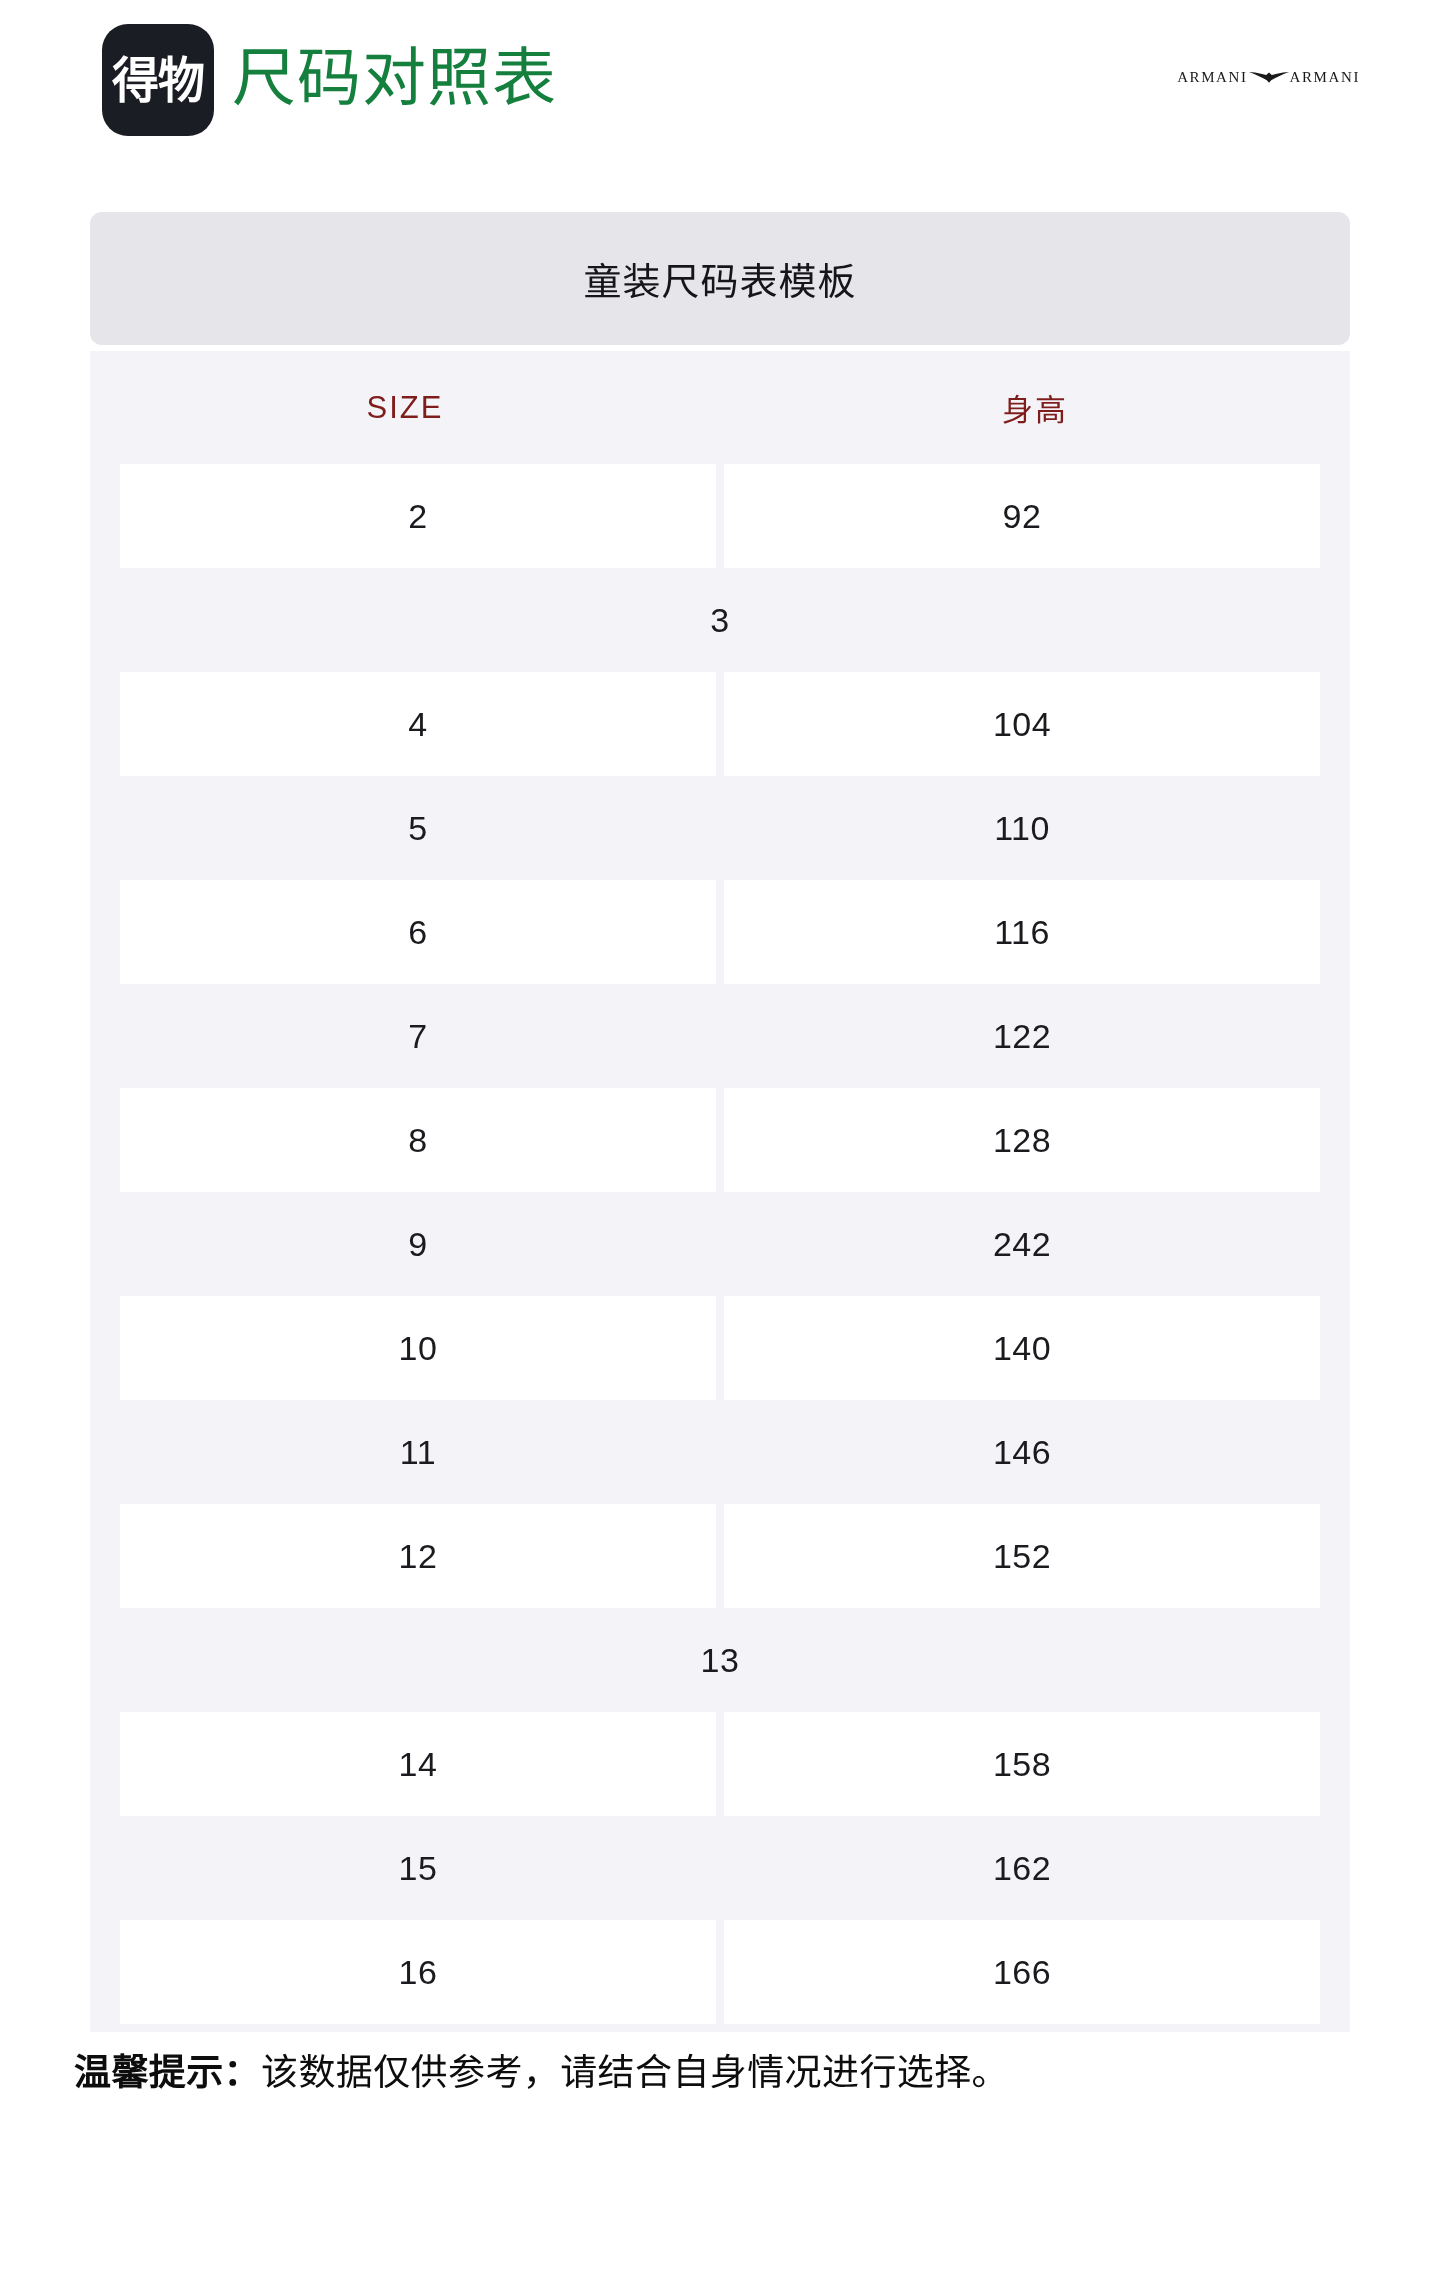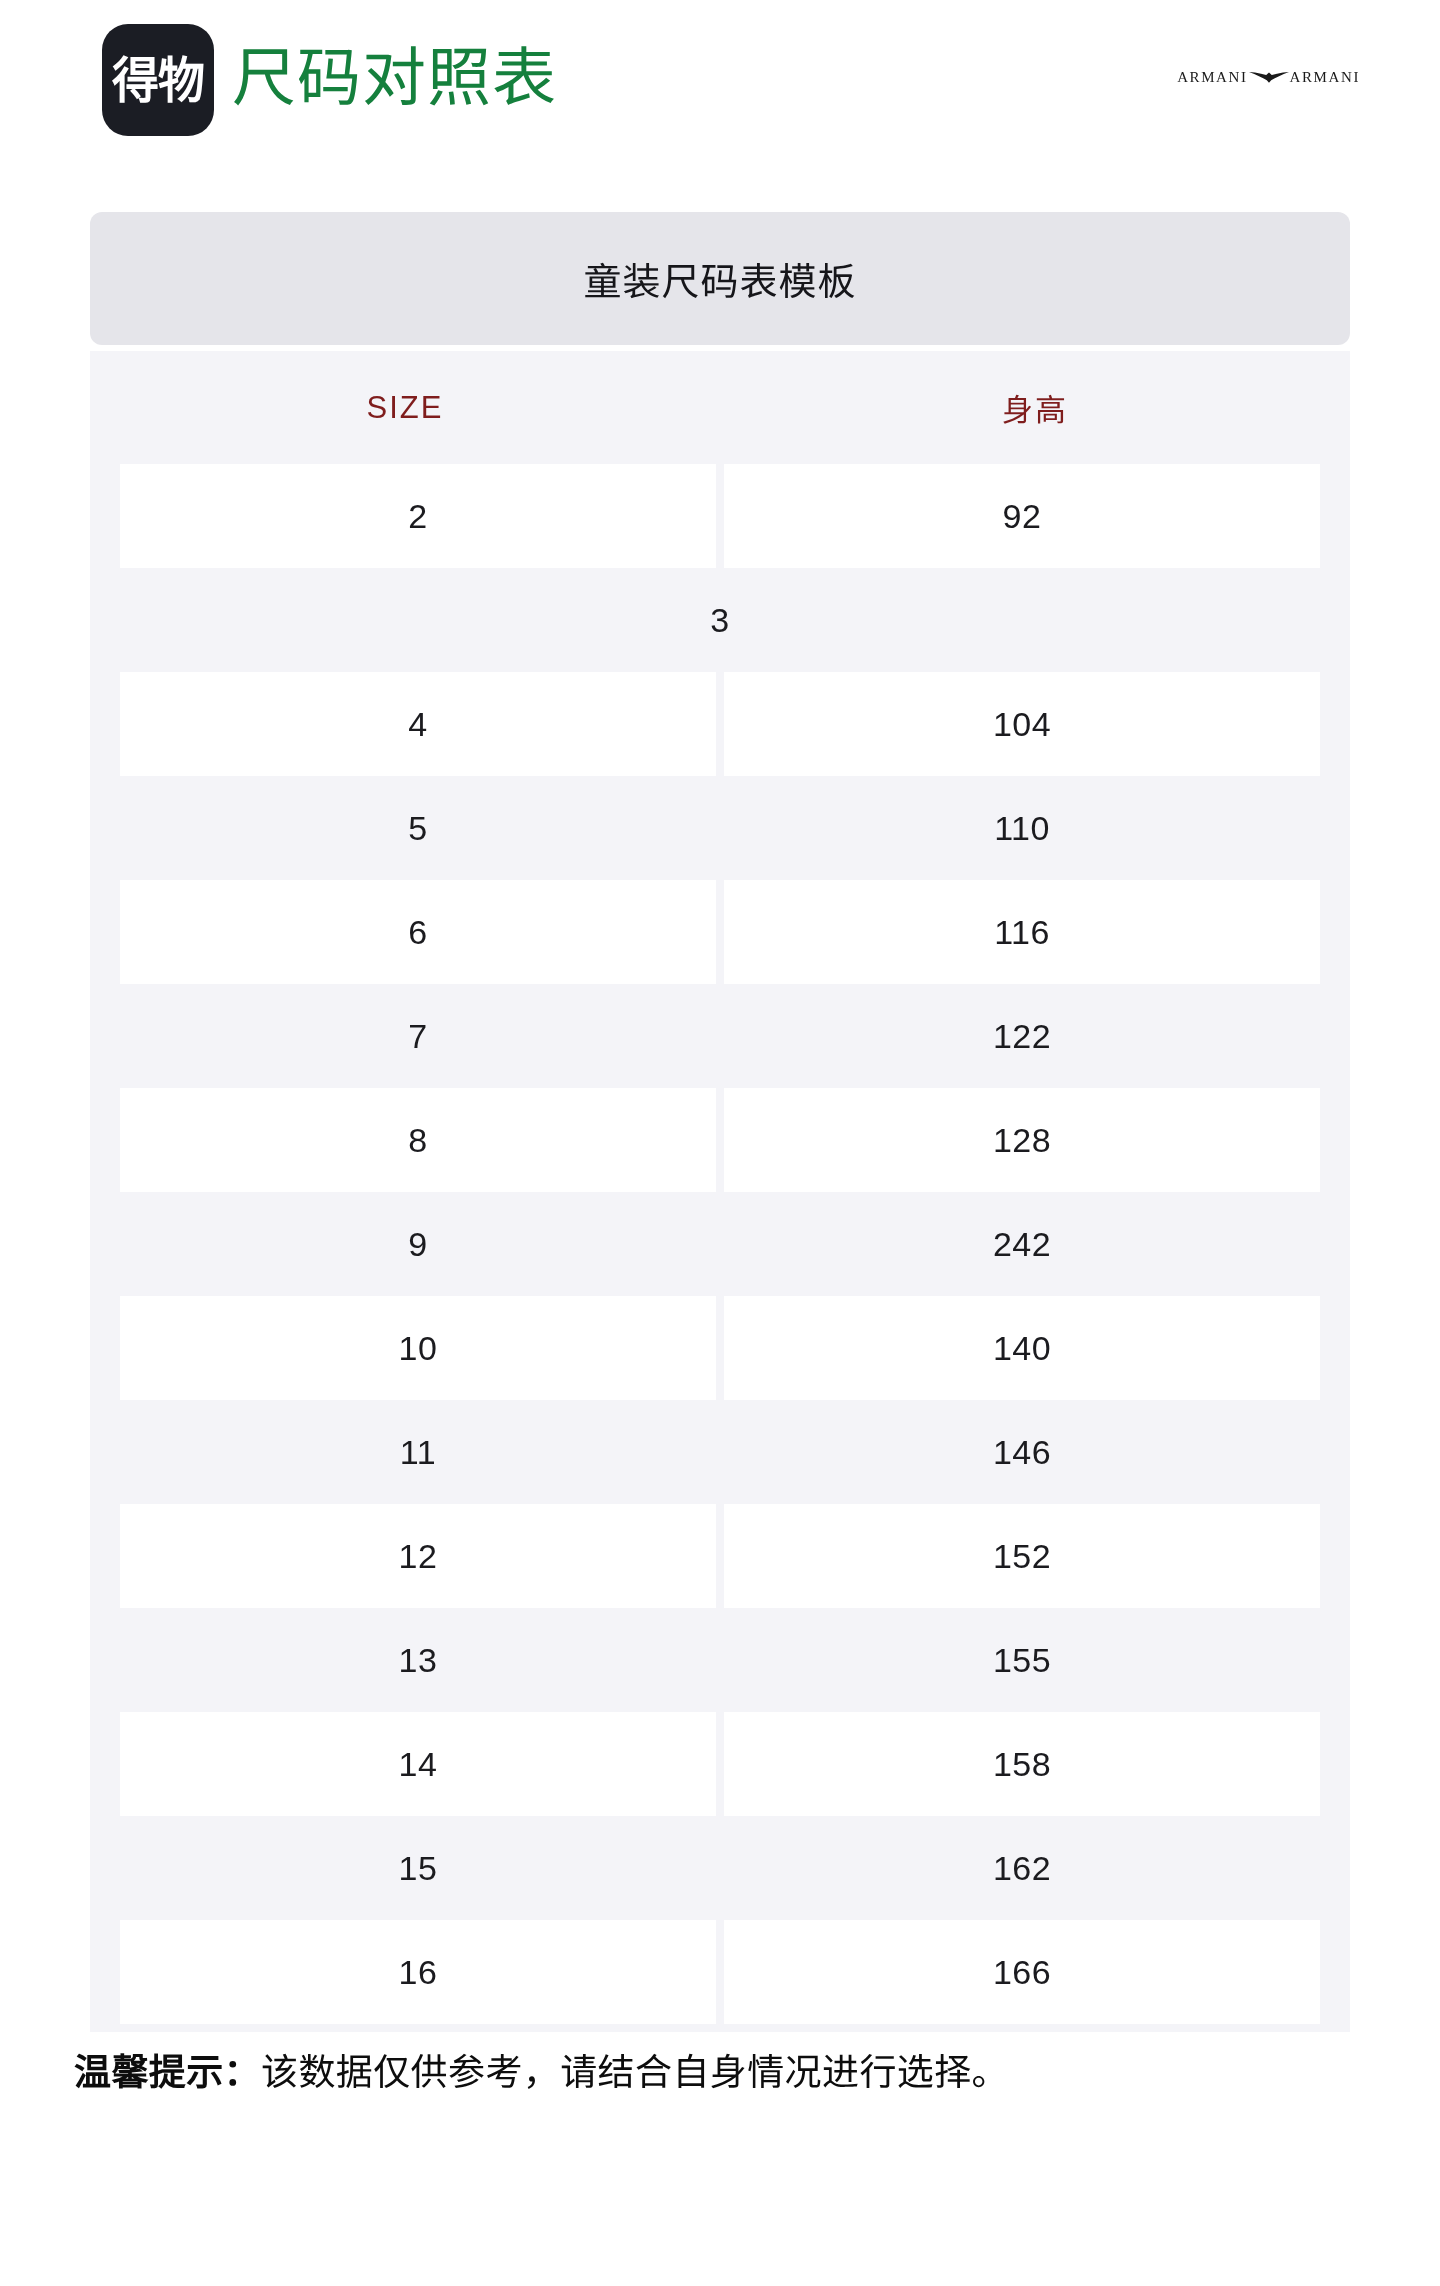--- a/index.html
+++ b/index.html
@@ -263,21 +263,20 @@
         <div class="row even">
           <div class="cell">11</div>
           <div class="cell">146</div>
         </div>
         <div class="row odd">
           <div class="cell">12</div>
           <div class="cell">152</div>
         </div>
         <div class="row even">
           <div class="cell">13</div>
-          <div class="cell">155</div>
         </div>
         <div class="row odd">
           <div class="cell">14</div>
           <div class="cell">158</div>
         </div>
         <div class="row even">
           <div class="cell">15</div>
           <div class="cell">162</div>
         </div>
         <div class="row odd">

